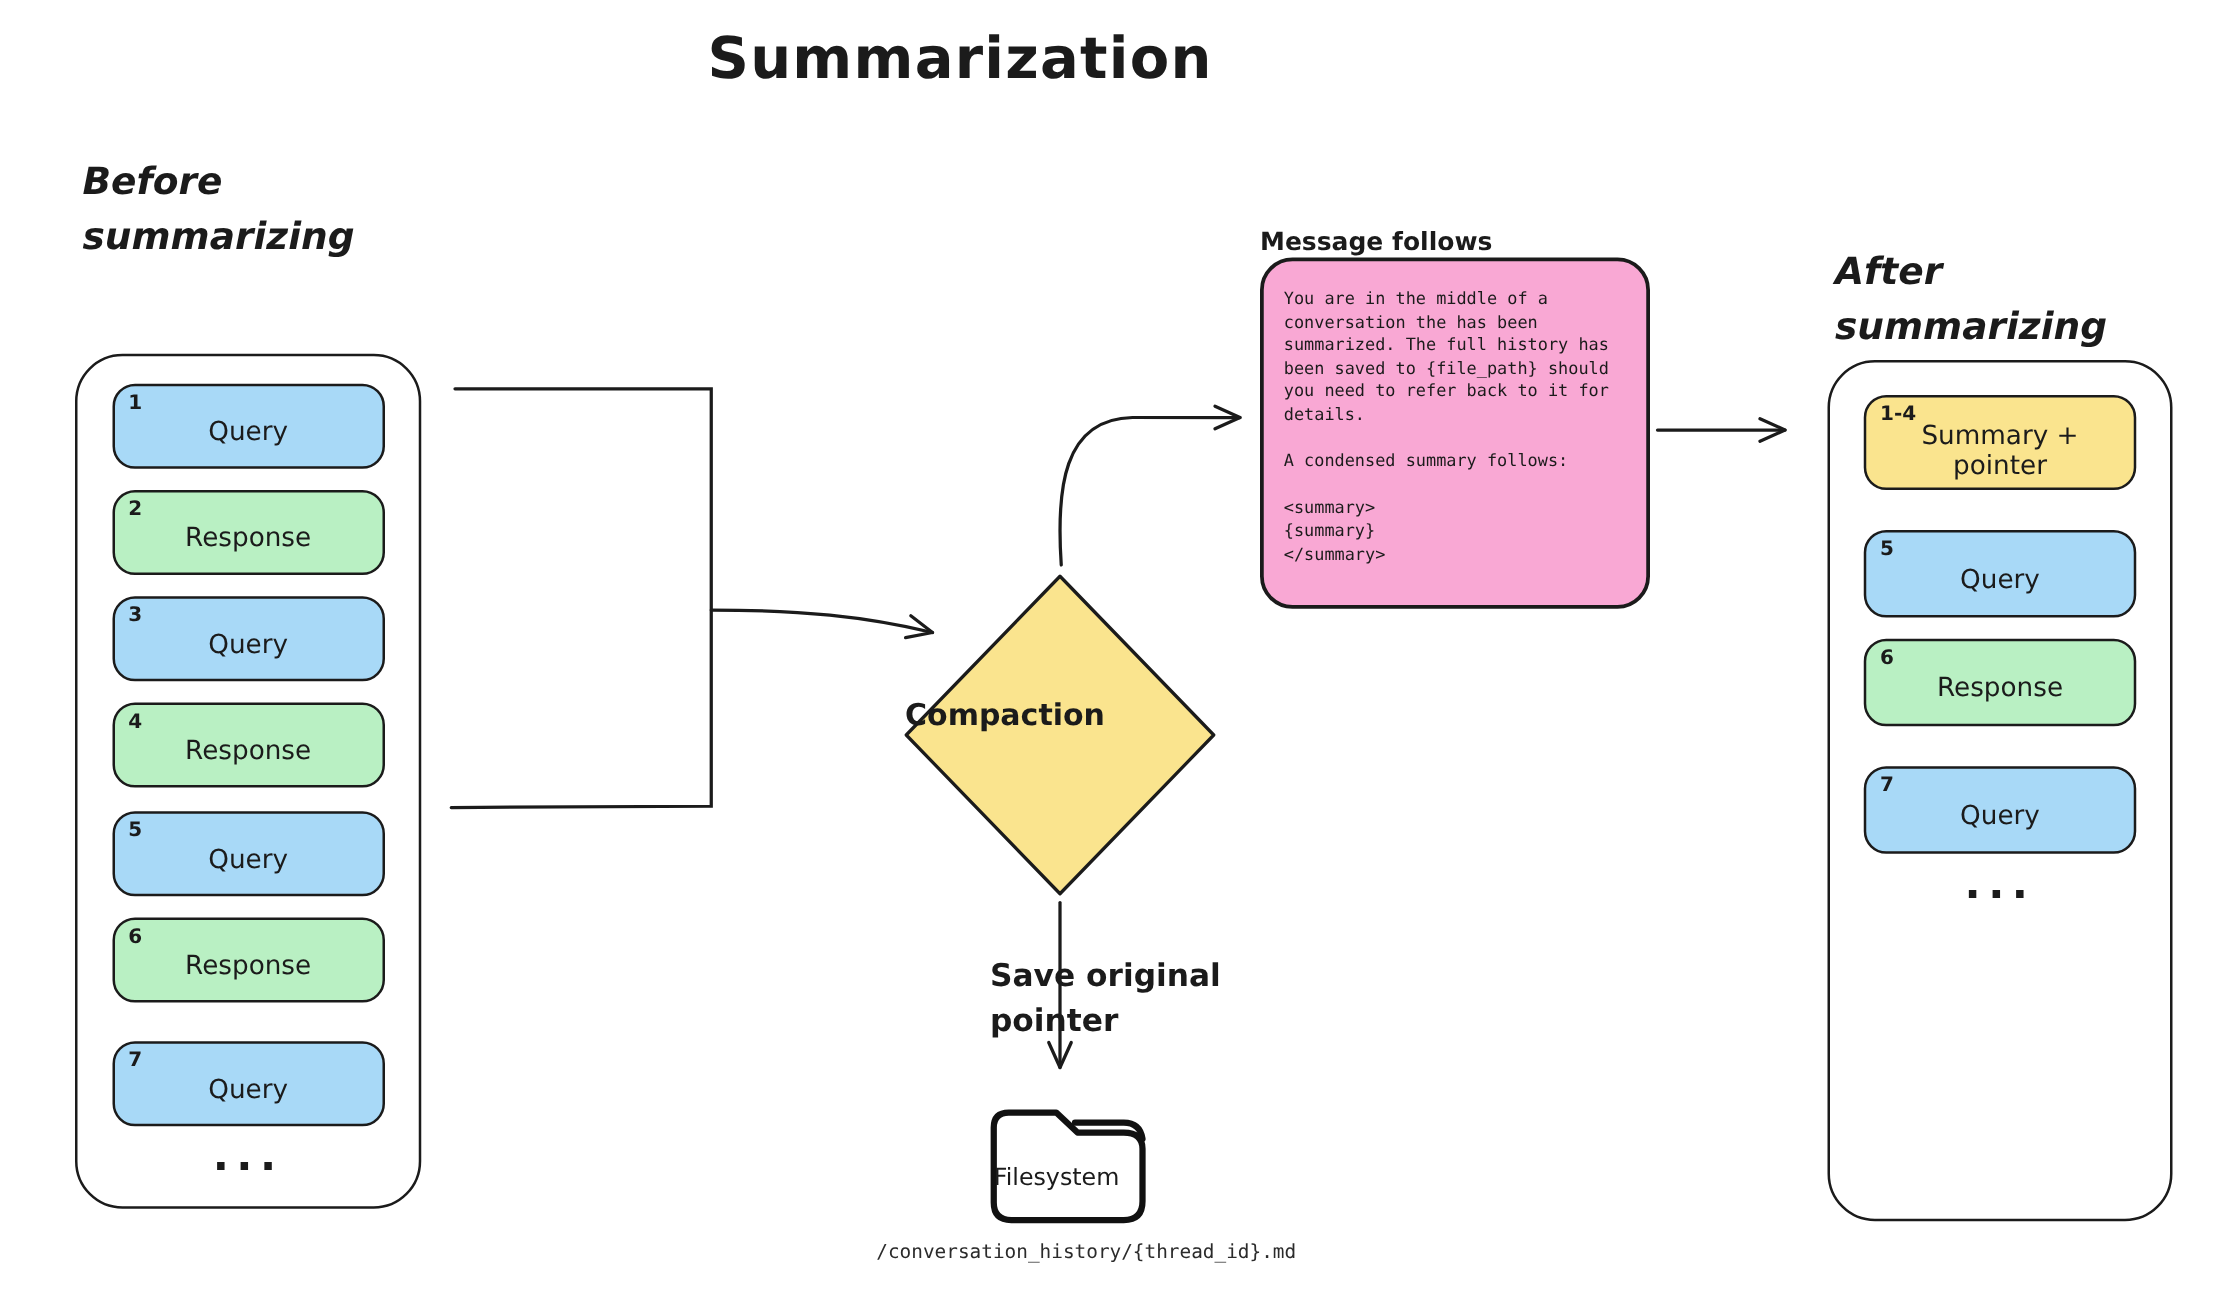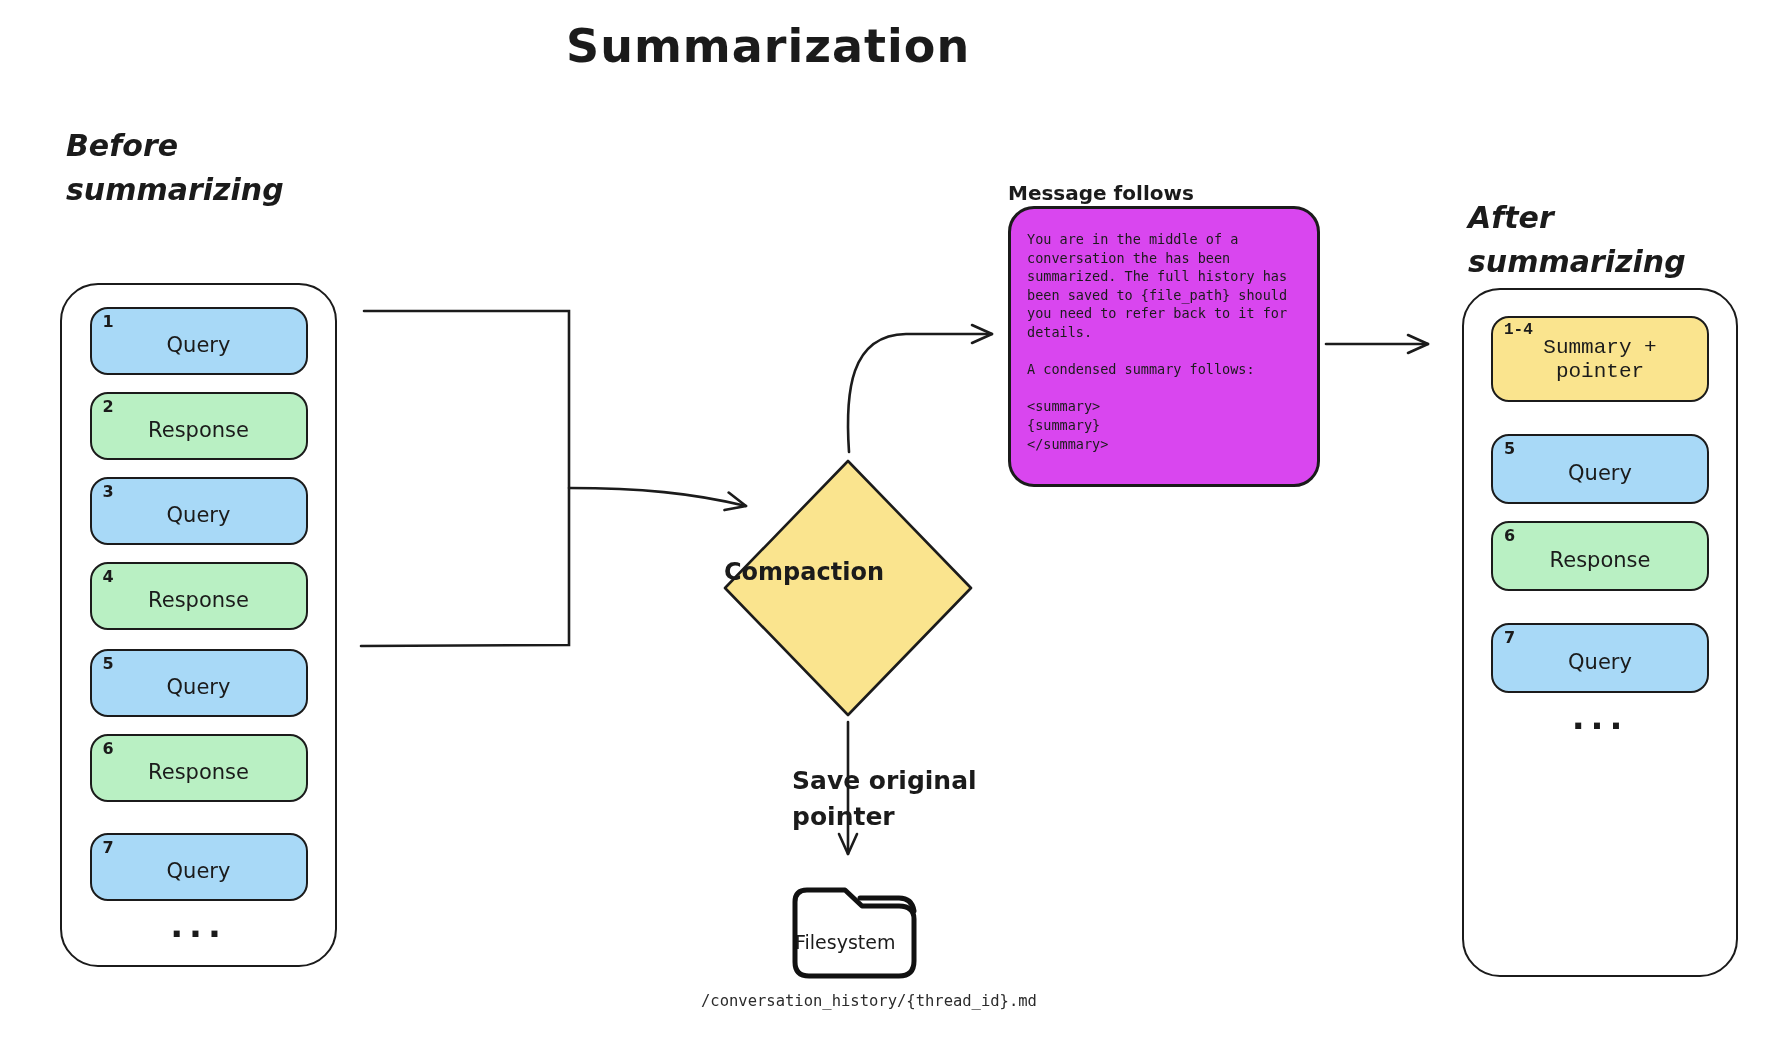--- a/index.html
+++ b/index.html
@@ -46,38 +46,38 @@
 
   .q { background: #A8D9F7; }
   .r { background: #B9F0C3; }
   .s { background: #FAE48E; }
 
   .thread.before .mbox:nth-child(5) { margin-top: 19px; }   
   .thread.before .mbox:nth-child(7) { margin-top: 31px; }   
   .thread.after  .mbox:nth-child(2) { margin-top: 32px; }   
   .thread.after  .mbox:nth-child(4) { margin-top: 32px; }   
   .thread.after  .mbox { height: 70px; }
-  .thread.after  .mbox:first-child { height: 86px; font-family: Liberation Mono, monospace; }
+  .thread.after  .mbox:first-child { height: 76px; }
 
   .dots {
     font-size: 34px; font-weight: 900; letter-spacing: 6px;
     text-align: center; line-height: 14px; margin-top: 4px;
   }
 
   
   .compaction-label {
     left: 724px; top: 556px; width: 248px;
     font-size: 24px; font-weight: 600; line-height: 33px;
   }
 
   
   .note-heading { left: 1008px; top: 181px; width: 312px; font-size: 20px; font-weight: 600; }
   .note {
     left: 1008px; top: 206px; width: 312px; height: 281px;
-    background: #d946ef;
+    background: #f9a8d4;
     border: 3px solid #1b1b1b;
     border-radius: 26px;
     padding: 21px 16px;
   }
   .note pre {
     font-family: "DejaVu Sans Mono", "Liberation Mono", monospace;
     font-size: 13.5px; line-height: 18.6px; color: #1b1b1b;
     white-space: pre;
   }
 

